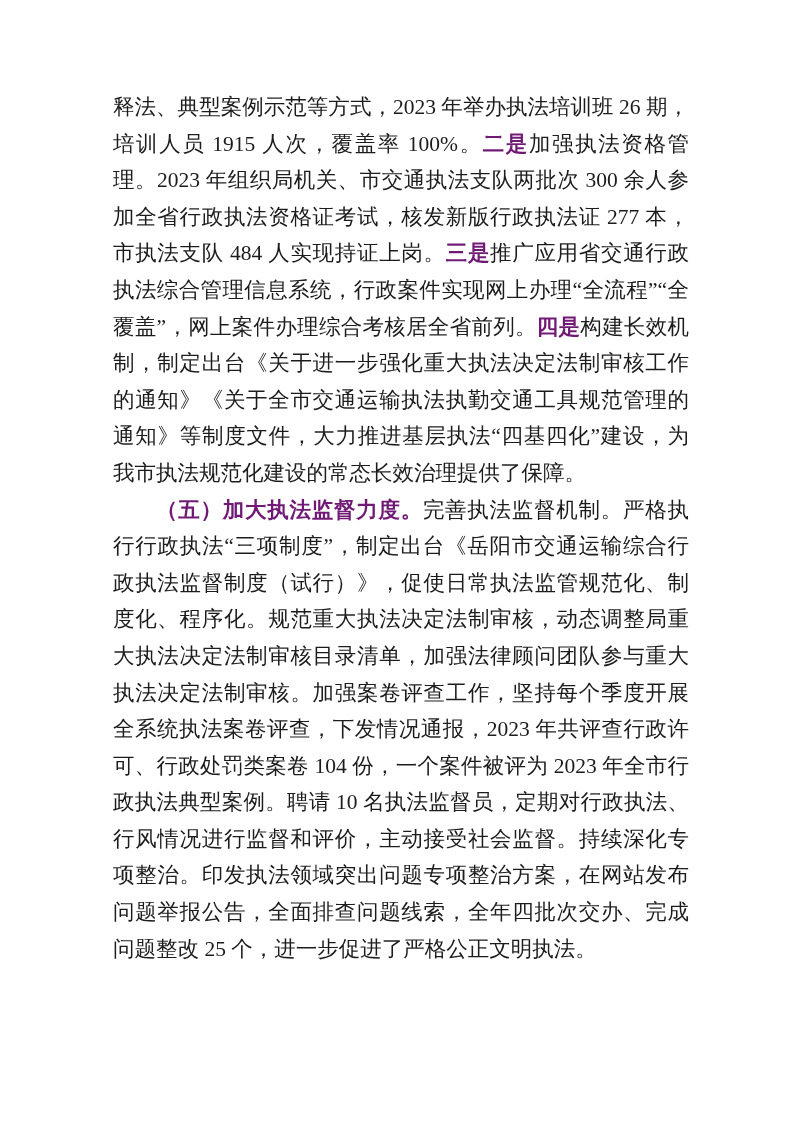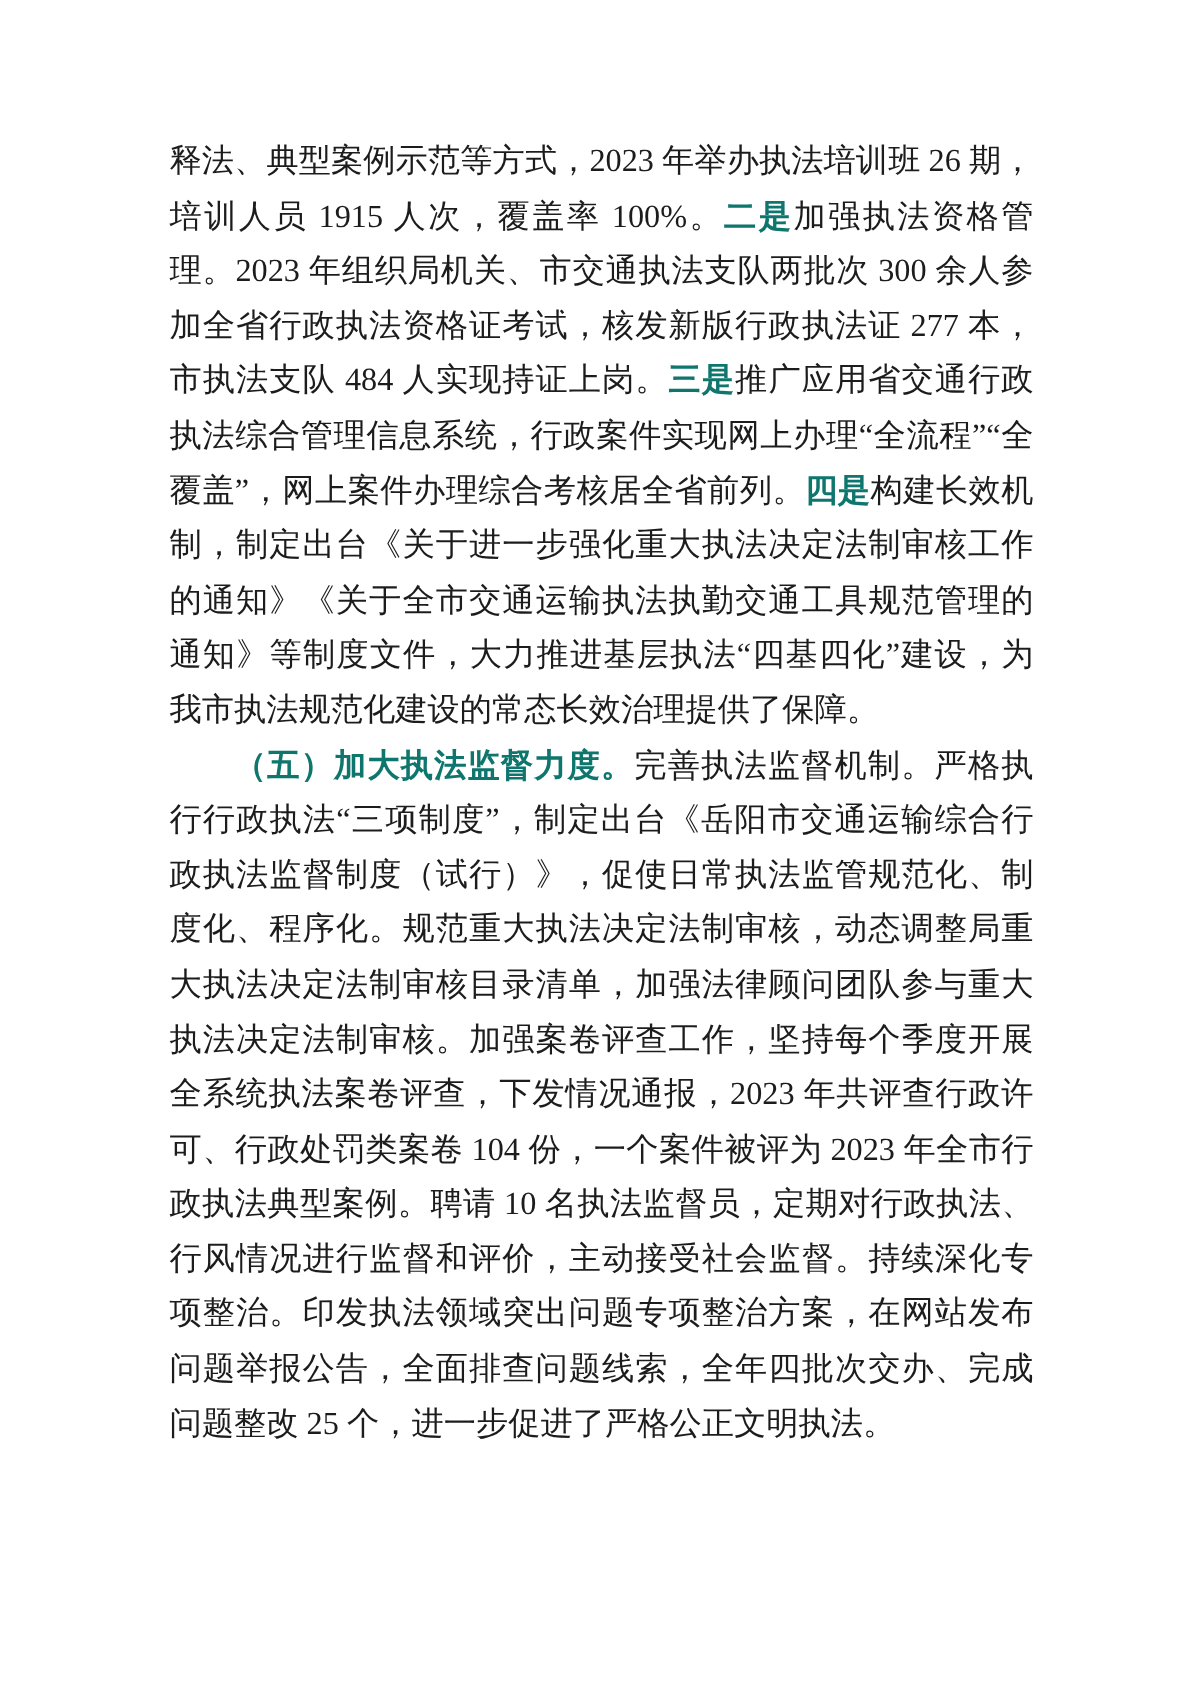--- a/index.html
+++ b/index.html
@@ -31,21 +31,21 @@
     padding: 0;
   }
   .doc-text p.para.indent {
     text-indent: 2em;
   }
   .seg {
     font-weight: normal;
   }
   .seg.bold {
     font-weight: 700;
-    color: #0f766e;
+    color: #701a75;
   }
 </style>
 </head>
 <body>
 
 <div class="page">
   <div class="doc-text">
       <p class="para"><span class="seg">释法、典型案例示范等方式，2023 年举办执法培训班 26 期，培训人员 1915 人次，覆盖率 100%。</span><span class="seg bold">二是</span><span class="seg">加强执法资格管理。2023 年组织局机关、市交通执法支队两批次 300 余人参加全省行政执法资格证考试，核发新版行政执法证 277 本，市执法支队 484 人实现持证上岗。</span><span class="seg bold">三是</span><span class="seg">推广应用省交通行政执法综合管理信息系统，行政案件实现网上办理“全流程”“全覆盖”，网上案件办理综合考核居全省前列。</span><span class="seg bold">四是</span><span class="seg">构建长效机制，制定出台《关于进一步强化重大执法决定法制审核工作的通知》《关于全市交通运输执法执勤交通工具规范管理的通知》等制度文件，大力推进基层执法“四基四化”建设，为我市执法规范化建设的常态长效治理提供了保障。</span></p>
       <p class="para indent"><span class="seg bold">（五）加大执法监督力度。</span><span class="seg">完善执法监督机制。严格执行行政执法“三项制度”，制定出台《岳阳市交通运输综合行政执法监督制度（试行）》，促使日常执法监管规范化、制度化、程序化。规范重大执法决定法制审核，动态调整局重大执法决定法制审核目录清单，加强法律顾问团队参与重大执法决定法制审核。加强案卷评查工作，坚持每个季度开展全系统执法案卷评查，下发情况通报，2023 年共评查行政许可、行政处罚类案卷 104 份，一个案件被评为 2023 年全市行政执法典型案例。聘请 10 名执法监督员，定期对行政执法、行风情况进行监督和评价，主动接受社会监督。持续深化专项整治。印发执法领域突出问题专项整治方案，在网站发布问题举报公告，全面排查问题线索，全年四批次交办、完成问题整改 25 个，进一步促进了严格公正文明执法。</span></p>
     </div>

